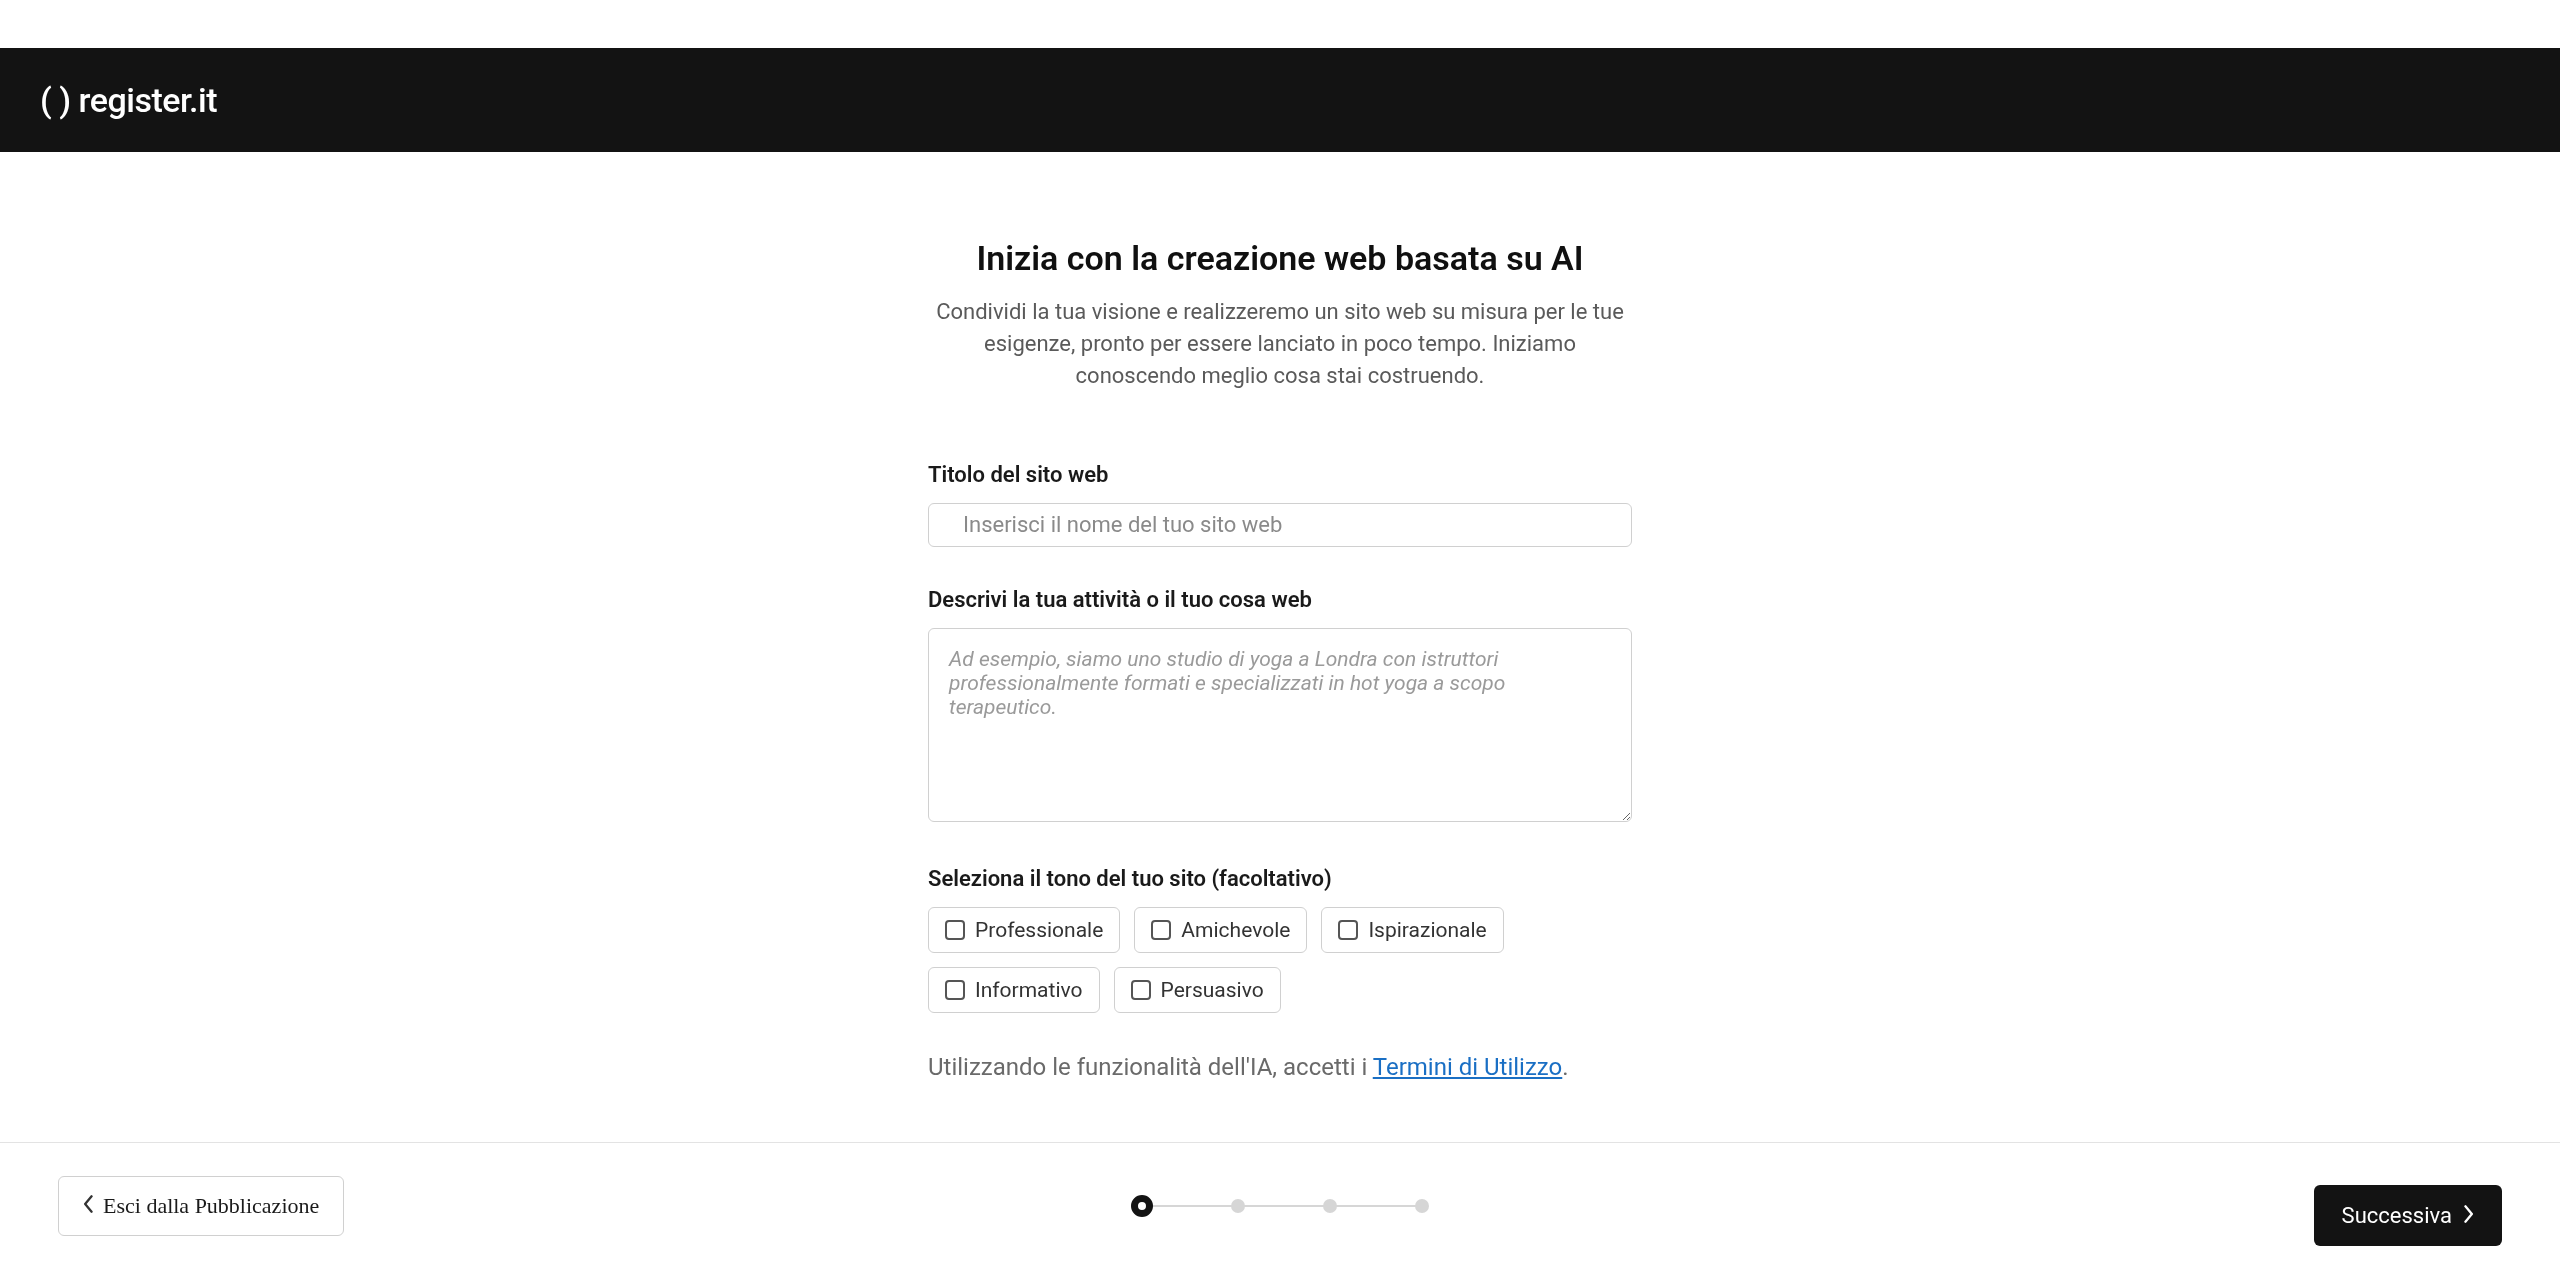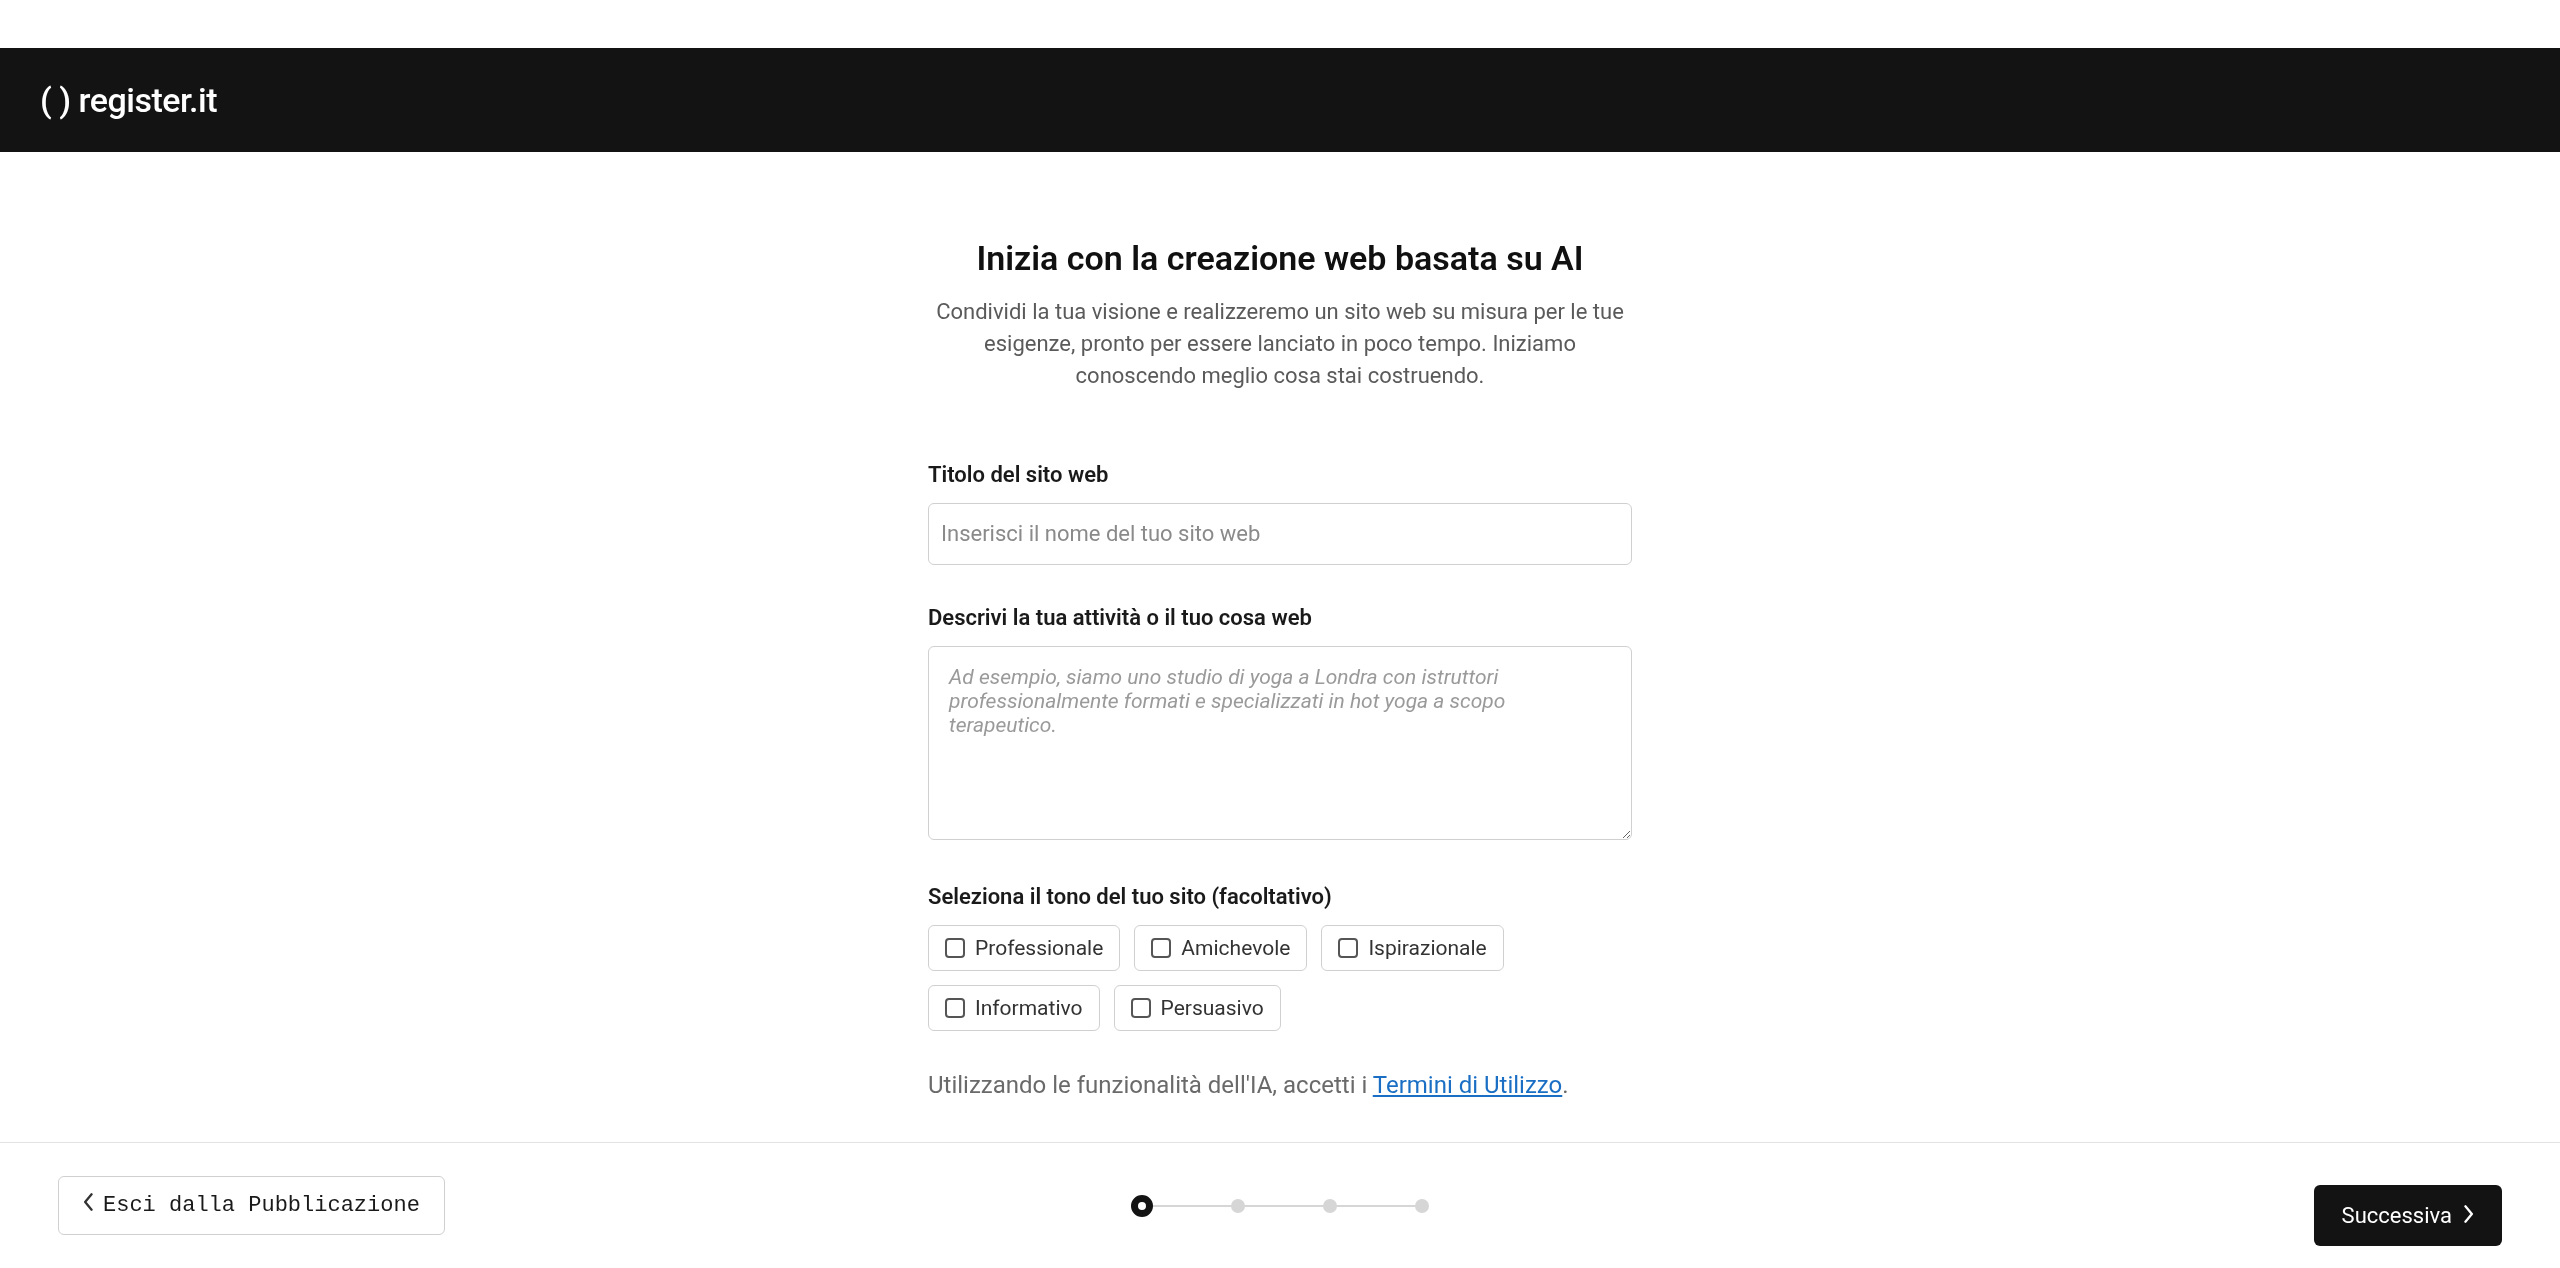--- a/index.html
+++ b/index.html
@@ -65,24 +65,24 @@
     }
     .form-label {
       display: block;
       font-size: 22px;
       font-weight: 600;
       color: #1a1a1a;
       margin-bottom: 16px;
     }
     .text-input {
       width: 100%;
-      height: 62px;
+      height: 44px;
       border: 1px solid #d0d0d0;
       border-radius: 6px;
-      padding: 0 12px;
+      padding: 0 34px;
       font-size: 22px;
       font-family: inherit;
       color: #333;
     }
     .text-input::placeholder {
       color: #8a8a8a;
     }
     .textarea-input {
       width: 100%;
       height: 194px;
@@ -147,21 +147,21 @@
       display: flex;
       align-items: center;
       gap: 8px;
       border: 1px solid #d0d0d0;
       background: #ffffff;
       border-radius: 6px;
       padding: 16px 24px;
       font-size: 22px;
       color: #1a1a1a;
       cursor: pointer;
-      font-family: Liberation Mono, monospace;
+      font-family: Liberation Serif, serif;
     }
     .next-button {
       display: flex;
       align-items: center;
       gap: 10px;
       background: #131313;
       color: #ffffff;
       border: none;
       border-radius: 6px;
       padding: 18px 28px;

